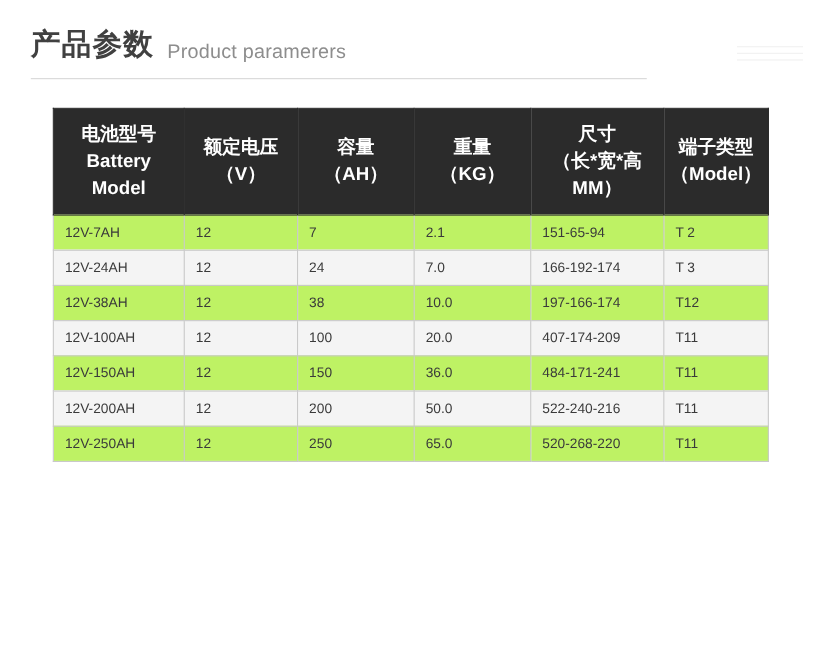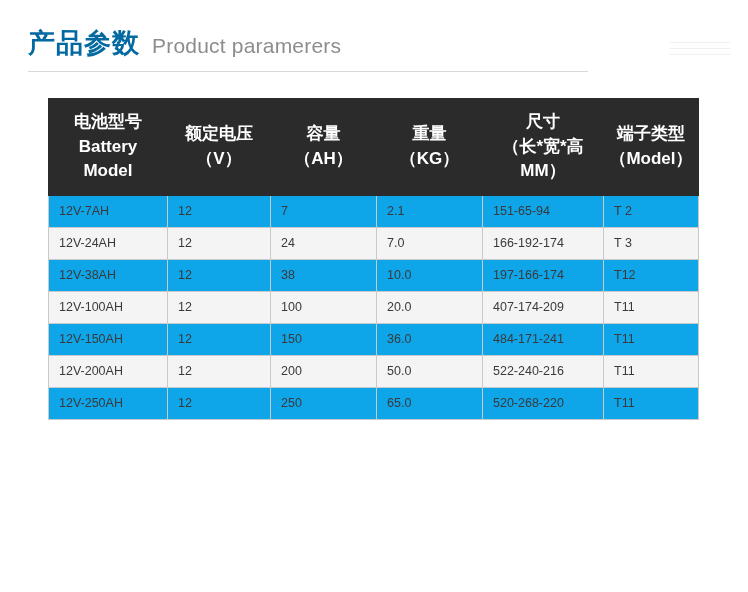--- a/index.html
+++ b/index.html
@@ -22,26 +22,27 @@
     padding: 0;
   }
   .header {
     padding: 30px 0 0 28px;
     display: flex;
     align-items: flex-end;
   }
   .header-cn {
     font-size: 27px;
     font-weight: bold;
-    color: #0369a1;
+    color: #404040;
     letter-spacing: 1px;
     line-height: 1;
+    font-family: Liberation Mono, monospace;
   }
   .header-en {
-    font-size: 21px;
+    font-size: 18px;
     color: #8d8d8d;
     margin-left: 12px;
     line-height: 1;
     position: relative;
     top: -1px;
     letter-spacing: 0.2px;
   }
   .header-rule {
     margin: 14px 0 0 28px;
     width: 560px;
@@ -71,21 +72,21 @@
     display: block;
     font-weight: bold;
   }
   table.spec td {
     border: 1px solid #c9c9c9;
     font-size: 12.5px;
     color: #3a3a3a;
     height: 31px;
     padding: 0 10px;
     vertical-align: middle;
-    background: #0ea5e9;
+    background: #bef264;
   }
   table.spec td.l {
     text-align: left;
   }
   table.spec tr:nth-child(even) td {
     background: #f4f4f4;
   }
   .col0 { width: 119px; }
   .col1 { width: 103px; }
   .col2 { width: 106px; }

